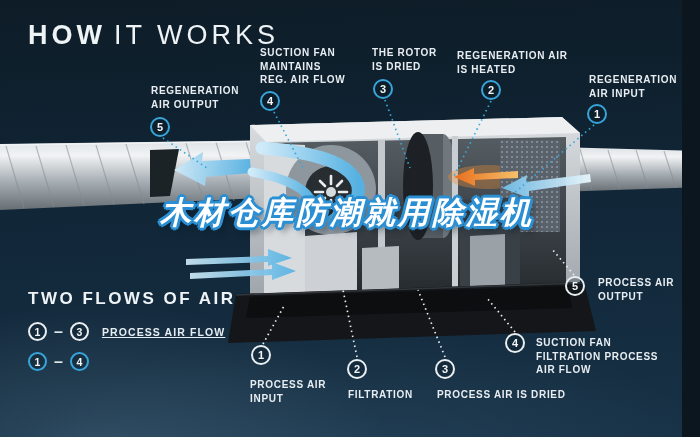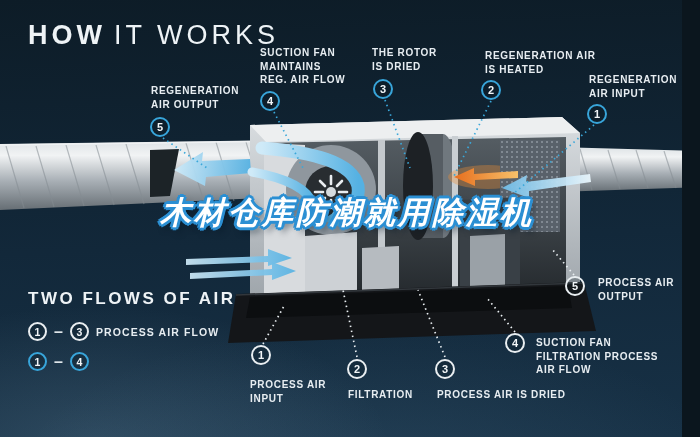--- a/index.html
+++ b/index.html
@@ -23,21 +23,21 @@
         display:flex;align-items:center;justify-content:center;
         color:#f2f6f8;font-size:11px;font-weight:700;
         background:rgba(8,22,32,.25);box-sizing:border-box;}
   .circ.teal{border:2px solid #38a5da;}
   .circ.white{border:2px solid #e9eef1;}
   
   .legend-head{position:absolute;left:28px;top:289px;color:#eef3f6;font-size:17px;font-weight:700;letter-spacing:2.5px;}
   .legend-row{position:absolute;left:28px;display:flex;align-items:center;gap:7px;}
   .legend-row .circ{position:static;width:19px;height:19px;font-size:10.5px;}
   .legend-row .dash{color:#dfe6ea;font-weight:700;}
-  .legend-row .lab{color:#e7edf1;font-size:10.5px;font-weight:700;letter-spacing:1.1px;}
+  .legend-row .lab{color:#e7edf1;font-size:10.5px;font-weight:700;letter-spacing:1.1px;margin-left:6px;text-decoration:underline;}
   
   .watermark{
     position:absolute;left:0;top:192px;width:694px;text-align:center;
     font-size:31px;font-weight:800;font-style:italic;letter-spacing:3px;
     color:#ffffff;white-space:nowrap;
     text-shadow:
       -3px 0 0 #2b8fd3, 3px 0 0 #2b8fd3, 0 -3px 0 #2b8fd3, 0 3px 0 #2b8fd3,
       -2px -2px 0 #2b8fd3, 2px -2px 0 #2b8fd3, -2px 2px 0 #2b8fd3, 2px 2px 0 #2b8fd3,
       4px 5px 6px rgba(0,20,35,.55);
   }
@@ -212,21 +212,21 @@
     </div>
 
   <div class="co" style="left:372px;top:46px;">
     <div>THE ROTOR</div>
     <div>IS DRIED</div>
   </div>
   <div class="circ teal" style="left:373px;top:79px;">
       <span>3</span>
     </div>
 
-  <div class="co" style="left:485px;top:49px;">
+  <div class="co" style="left:457px;top:49px;">
     <div>REGENERATION AIR</div>
     <div>IS HEATED</div>
   </div>
   <div class="circ teal" style="left:481px;top:80px;">
       <span>2</span>
     </div>
 
   <div class="co" style="left:589px;top:73px;">
     <div>REGENERATION</div>
     <div>AIR INPUT</div>

